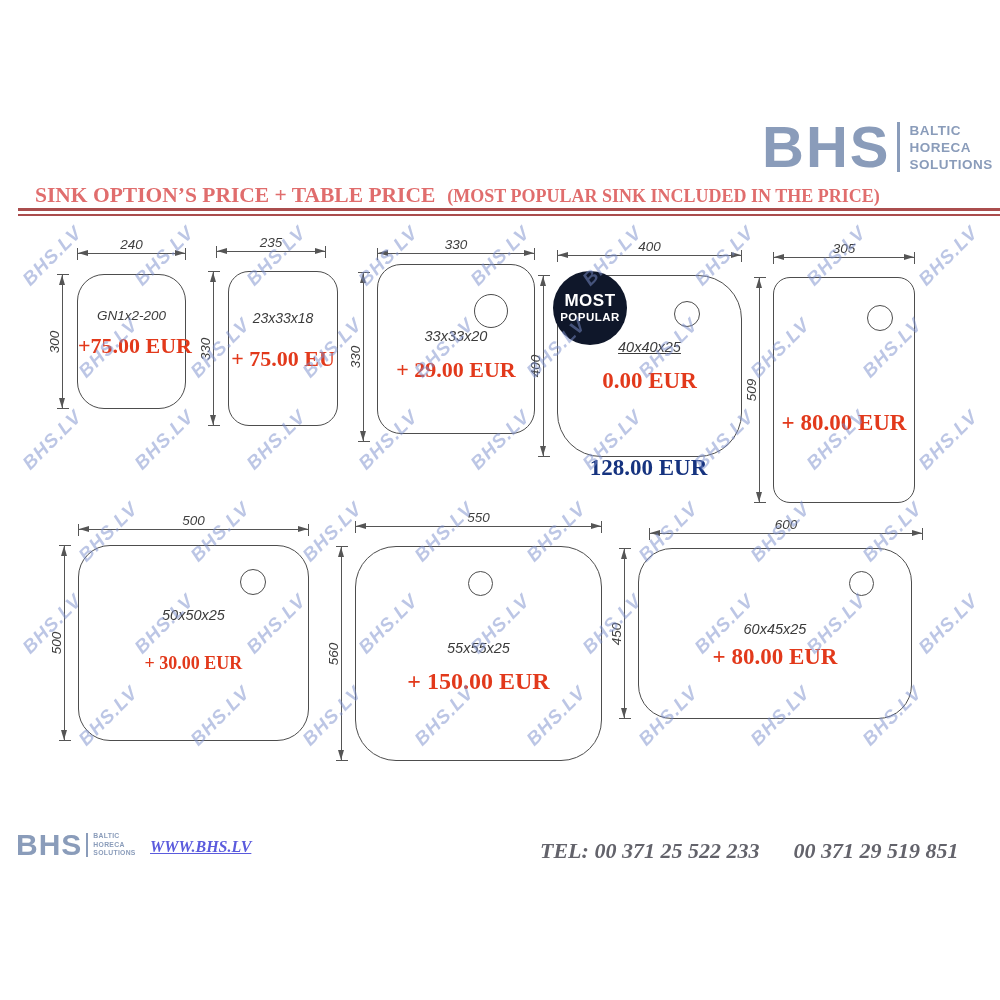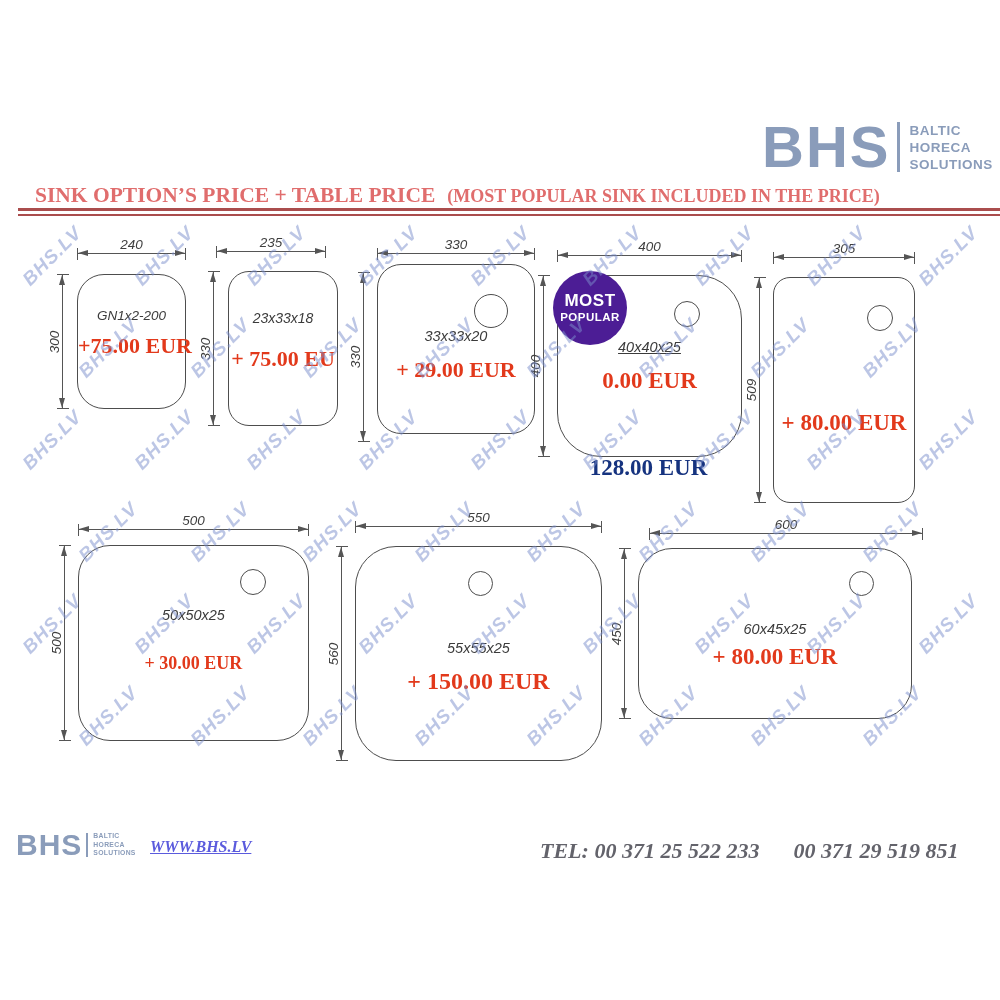--- a/index.html
+++ b/index.html
@@ -51,21 +51,21 @@
   .dim-v { position:absolute; width:12px; border-top:1.2px solid #555; border-bottom:1.2px solid #555; }
   .dim-v .vline { position:absolute; left:5px; top:0; bottom:0; width:0; border-left:1.3px solid #555; }
   .dim-v .vline::before { content:''; position:absolute; top:0; left:-4px;
         border-left:3.5px solid transparent; border-right:3.5px solid transparent; border-bottom:10px solid #555; }
   .dim-v .vline::after  { content:''; position:absolute; bottom:0; left:-4px;
         border-left:3.5px solid transparent; border-right:3.5px solid transparent; border-top:10px solid #555; }
   .dim-v .dim-label { position:absolute; top:50%; left:-3px; transform:translate(-50%,-50%) rotate(-90deg);
         font-style:italic; font-size:13.5px; color:#3f3f3f; white-space:nowrap; }
 
   
-  .badge { position:absolute; border-radius:50%; background:#4c1d95; color:#fff;
+  .badge { position:absolute; border-radius:50%; background:#0f172a; color:#fff;
            display:flex; flex-direction:column; align-items:center; justify-content:center;
            font-weight:bold; line-height:1.1; z-index:3; }
   .badge .b1 { font-size:17px; letter-spacing:.5px; }
   .badge .b2 { font-size:11.5px; letter-spacing:.5px; }
 
   
   #wm-layer { position:absolute; inset:0; pointer-events:none; z-index:6; }
   .wm { position:absolute; transform:rotate(-45deg); font-weight:bold; font-style:italic;
         font-size:19px; letter-spacing:1px; opacity:.5; white-space:nowrap; }
 

